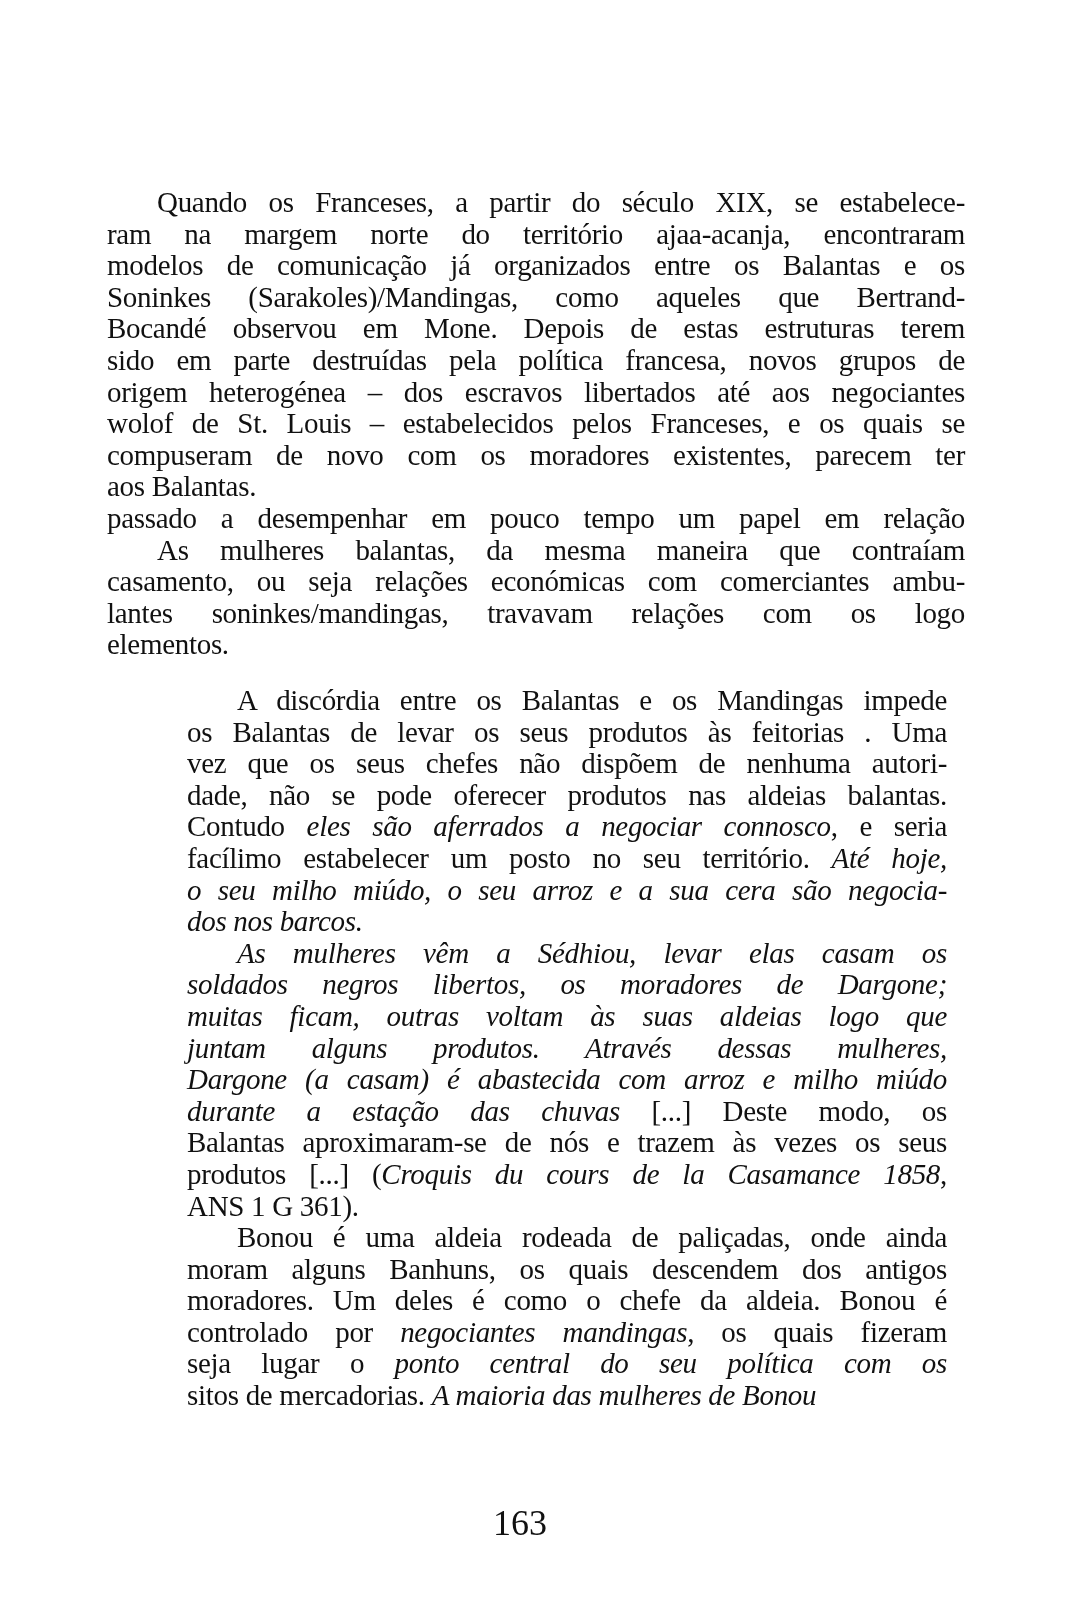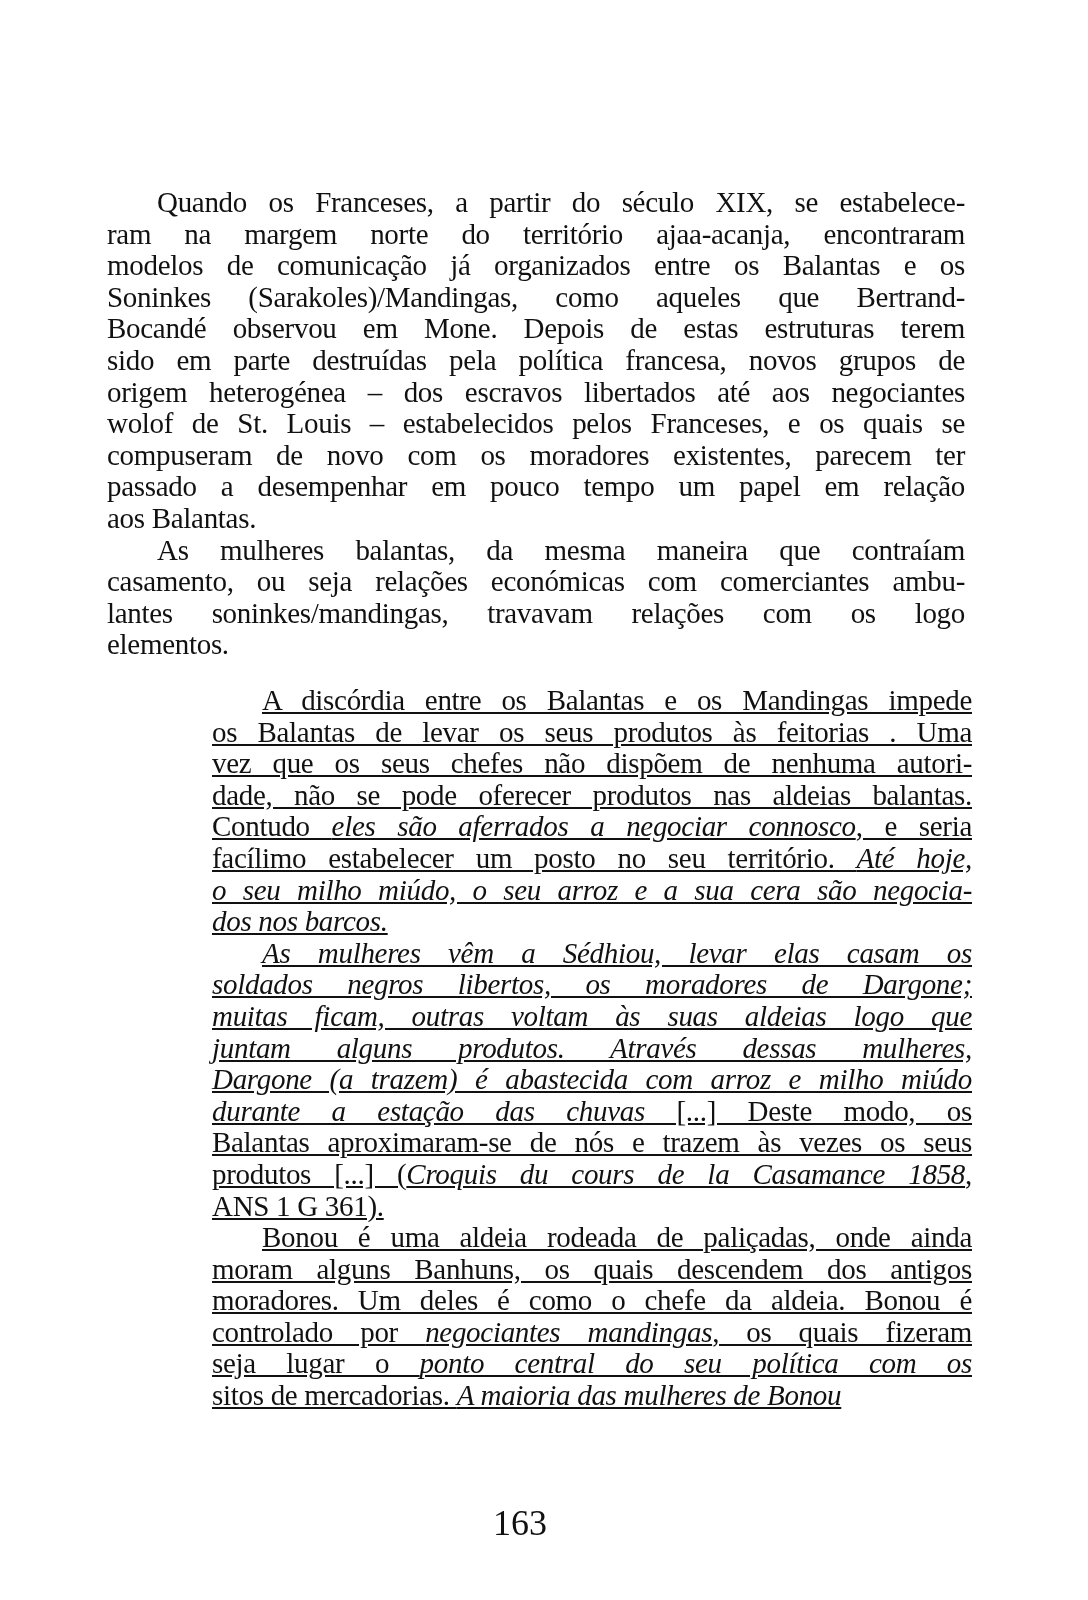--- a/index.html
+++ b/index.html
@@ -24,24 +24,23 @@
     }
     .block {
       position: absolute;
     }
     .block-main {
       left: 107px;
       top: 150px;
       width: 858px;
     }
     .block-quote {
-      left: 212px;
+      left: 187px;
       top: 648px;
       width: 760px;
-      text-decoration: underline;
     }
     .line {
       display: block;
       height: 31.6px;
       line-height: 31.6px;
       font-size: 29px;
       white-space: nowrap;
       text-align: justify;
       text-align-last: justify;
       letter-spacing: -0.3px;
@@ -71,22 +70,22 @@
       <div>
         <span class="line indent"><span>Quando os Franceses, a partir do século XIX, se estabelece-</span></span>
         <span class="line"><span>ram na margem norte do território ajaa-acanja, encontraram</span></span>
         <span class="line"><span>modelos de comunicação já organizados entre os Balantas e os</span></span>
         <span class="line"><span>Soninkes (Sarakoles)/Mandingas, como aqueles que Bertrand-</span></span>
         <span class="line"><span>Bocandé observou em Mone. Depois de estas estruturas terem</span></span>
         <span class="line"><span>sido em parte destruídas pela política francesa, novos grupos de</span></span>
         <span class="line"><span>origem heterogénea – dos escravos libertados até aos negociantes</span></span>
         <span class="line"><span>wolof de St. Louis – estabelecidos pelos Franceses, e os quais se</span></span>
         <span class="line"><span>compuseram de novo com os moradores existentes, parecem ter</span></span>
+        <span class="line last"><span>aos Balantas.</span></span>
         <span class="line"><span>passado a desempenhar em pouco tempo um papel em relação</span></span>
-        <span class="line last"><span>aos Balantas.</span></span>
       </div>
       <div>
         <span class="line indent"><span>As mulheres balantas, da mesma maneira que contraíam</span></span>
         <span class="line"><span>casamento, ou seja relações económicas com comerciantes ambu-</span></span>
         <span class="line"><span>lantes soninkes/mandingas, travavam relações com os logo</span></span>
         <span class="line last"><span>elementos.</span></span>
       </div>
     </div>
   <div class="block block-quote" id="quote-block">
       <div>
@@ -97,21 +96,21 @@
         <span class="line"><span>Contudo </span><span class="it">eles são aferrados a negociar connosco</span><span>, e seria</span></span>
         <span class="line"><span>facílimo estabelecer um posto no seu território. </span><span class="it">Até hoje,</span></span>
         <span class="line"><span class="it">o seu milho miúdo, o seu arroz e a sua cera são negocia-</span></span>
         <span class="line last"><span class="it">dos nos barcos.</span></span>
       </div>
       <div>
         <span class="line indent"><span class="it">As mulheres vêm a Sédhiou, levar elas casam os</span></span>
         <span class="line"><span class="it">soldados negros libertos, os moradores de Dargone;</span></span>
         <span class="line"><span class="it">muitas ficam, outras voltam às suas aldeias logo que</span></span>
         <span class="line"><span class="it">juntam alguns produtos. Através dessas mulheres,</span></span>
-        <span class="line"><span class="it">Dargone (a trazem) é abastecida com arroz e milho miúdo</span></span>
+        <span class="line"><span class="it">Dargone (a casam) é abastecida com arroz e milho miúdo</span></span>
         <span class="line"><span class="it">durante a estação das chuvas</span><span> [...] Deste modo, os</span></span>
         <span class="line"><span>Balantas aproximaram-se de nós e trazem às vezes os seus</span></span>
         <span class="line"><span>produtos [...] (</span><span class="it">Croquis du cours de la Casamance 1858</span><span>,</span></span>
         <span class="line last"><span>ANS 1 G 361).</span></span>
       </div>
       <div>
         <span class="line indent"><span>Bonou é uma aldeia rodeada de paliçadas, onde ainda</span></span>
         <span class="line"><span>moram alguns Banhuns, os quais descendem dos antigos</span></span>
         <span class="line"><span>moradores. Um deles é como o chefe da aldeia. Bonou é</span></span>
         <span class="line"><span>controlado por </span><span class="it">negociantes mandingas</span><span>, os quais fizeram</span></span>

